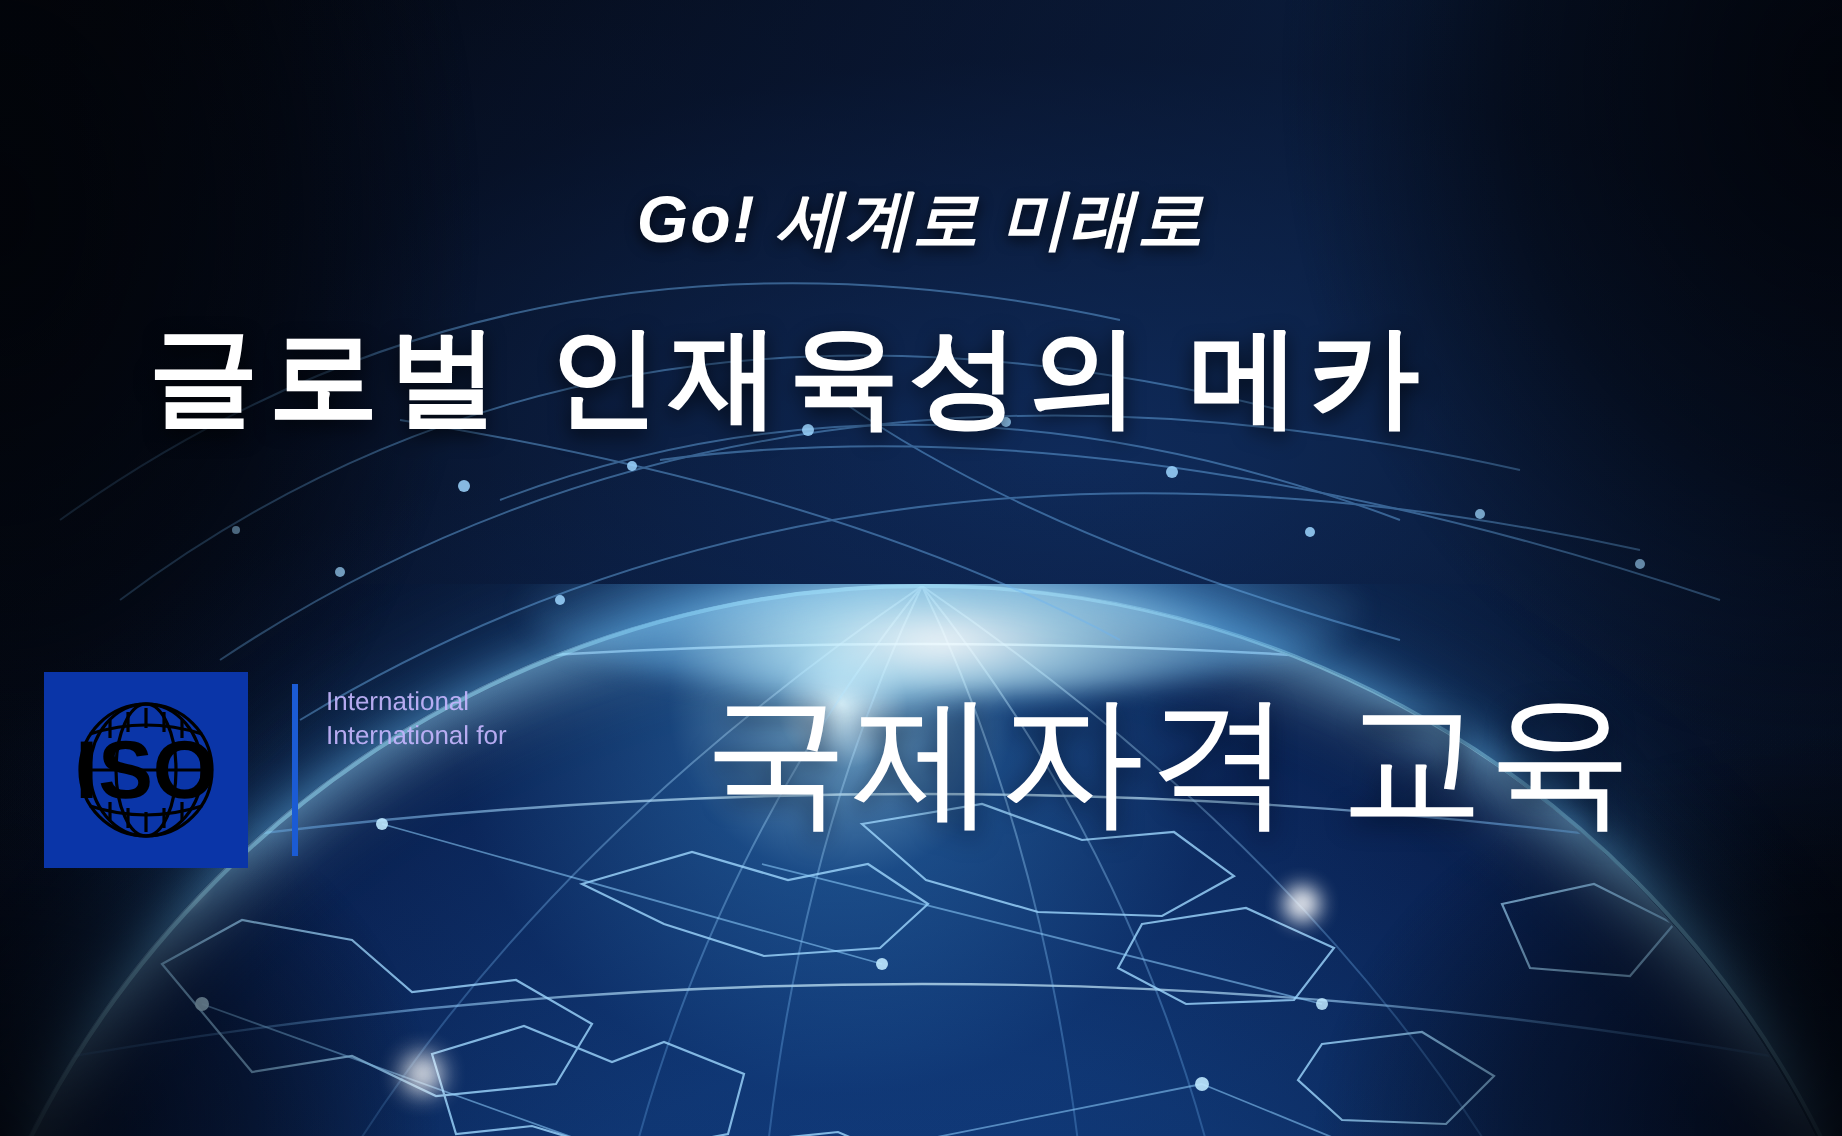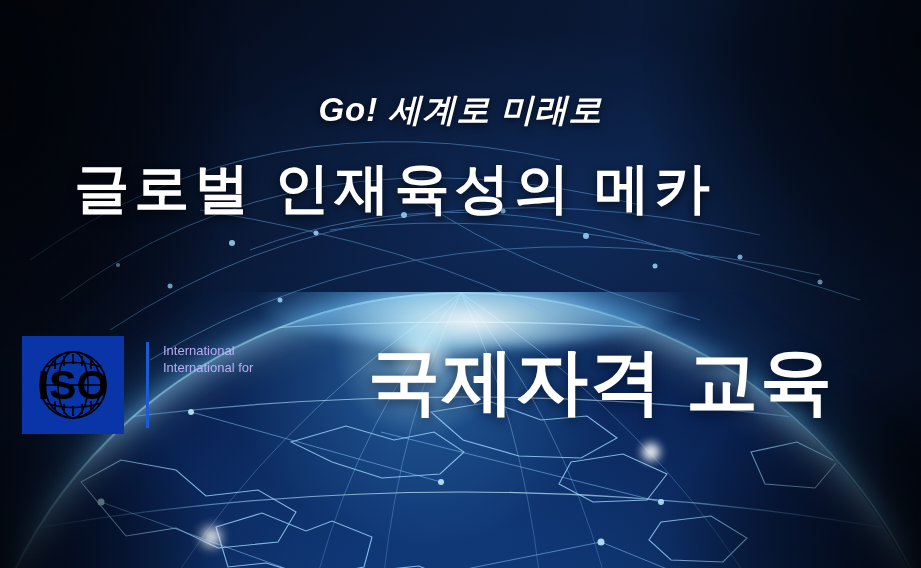--- a/index.html
+++ b/index.html
@@ -124,24 +124,24 @@
     text-align: center;
     font-size: 55px;
     font-weight: bold;
     color: #ffffff;
     letter-spacing: 5px;
     text-shadow: 0 3px 10px rgba(0,0,0,0.70);
     white-space: nowrap;
   }
   .bigline {
     position: absolute;
-    left: 368px;
+    left: 352px;
     top: 345px;
     font-size: 72px;
-    font-weight: bold;
+    font-weight: normal;
     color: #ffffff;
     letter-spacing: 2px;
     line-height: 1;
     text-shadow: 0 3px 12px rgba(0,10,30,0.65);
     white-space: nowrap;
   }
 
   
   .iso-block {
     position: absolute;

